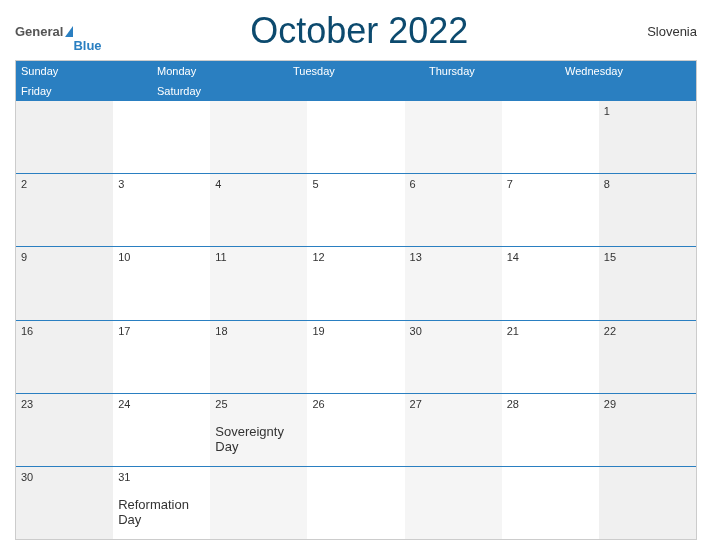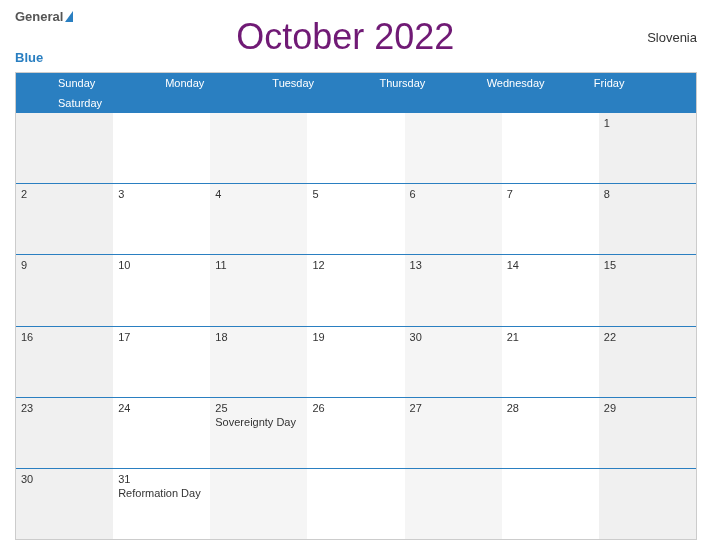--- a/index.html
+++ b/index.html
@@ -20,21 +20,21 @@
     }
     .header {
       display: flex;
       align-items: center;
       justify-content: space-between;
       margin-bottom: 8px;
       position: relative;
     }
     .logo {
       display: flex;
-      flex-direction: column;
+      flex-direction: row;
       line-height: 1;
     }
     .logo-general {
       font-size: 13px;
       font-weight: bold;
       color: #555;
     }
     .logo-blue {
       font-size: 13px;
       font-weight: bold;
@@ -51,41 +51,40 @@
       margin-left: 2px;
       vertical-align: middle;
     }
     .logo-line {
       display: flex;
       align-items: center;
     }
     .title {
       font-size: 36px;
       font-weight: normal;
-      color: #701a75;
+      color: #0c4a6e;
       text-align: center;
       flex: 1;
     }
     .country {
       font-size: 13px;
       color: #333;
       text-align: right;
       min-width: 80px;
     }
     .calendar {
       flex: 1;
       display: flex;
       flex-direction: column;
       border: 1px solid #ccc;
     }
     .day-headers {
       display: grid;
-      grid-template-columns: repeat(6, 1fr);
+      grid-template-columns: repeat(5, 1fr);
       background: #2a7fc1;
-      padding-left: 37px;
     }
     .day-header {
       color: #fff;
       font-size: 11px;
       padding: 4px 5px;
       text-align: left;
       font-weight: normal;
     }
     .weeks {
       display: flex;
@@ -119,23 +118,23 @@
     .day-cell.sunday {
       background: #f0f0f0;
     }
     .day-number {
       font-size: 11px;
       font-weight: normal;
       color: #333;
       display: block;
     }
     .holiday-name {
-      font-size: 11px;
+      font-size: 13px;
       color: #333;
-      margin-top: 2px;
+      margin-top: 14px;
       display: block;
     }
   </style>
 </head>
 <body>
 
 <div class="page">
   <div class="header">
     <div class="logo">
       <div class="logo-line">

